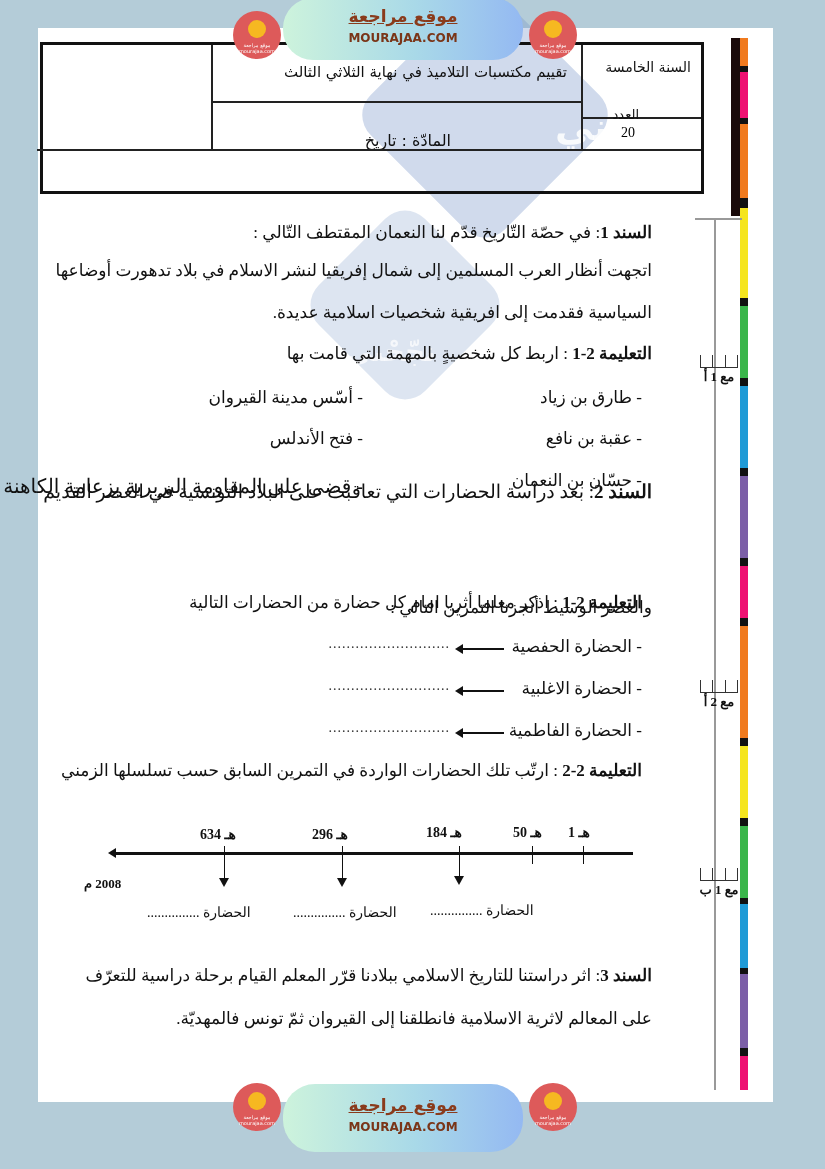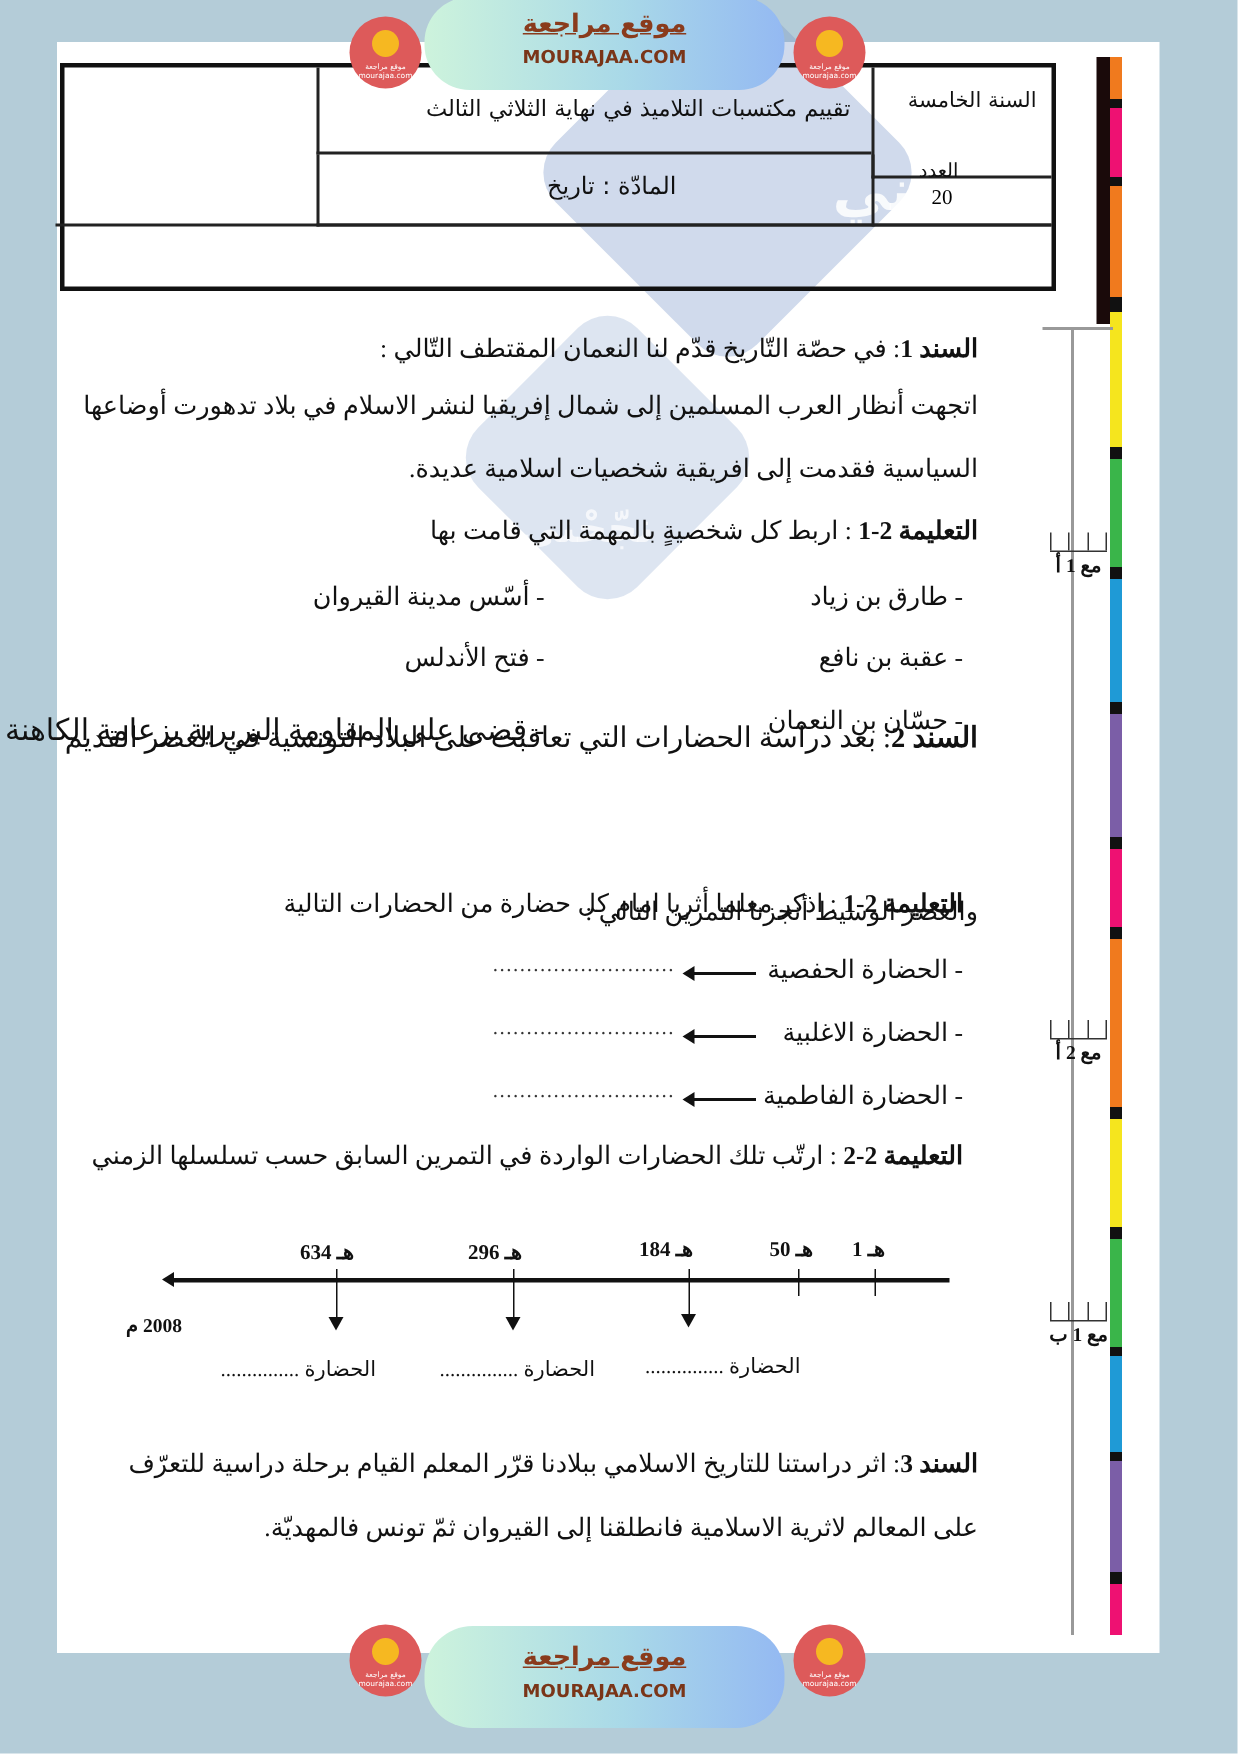--- a/index.html
+++ b/index.html
@@ -87,21 +87,21 @@
     <div class="hdr-text" style="position:absolute; right:10px; top:14px; font-size:14px;">السنة الخامسة</div>
   </div>
   <div class="cell" style="right:120px; top:0; width:370px; height:58px; border-width:0 0 2px 2px;">
     <div class="hdr-text" style="position:absolute; right:14px; top:18px; font-size:15px;">تقييم مكتسبات التلاميذ في نهاية الثلاثي الثالث</div>
   </div>
   <div class="cell" style="right:0; top:58px; width:120px; height:48px; border-width:0 0 2px 2px;">
     <div class="hdr-text" style="position:absolute; right:62px; top:4px; font-size:13px;">العدد</div>
     <div style="position:absolute; right:66px; top:22px; font-size:14px; font-family:'Liberation Serif',serif;">20</div>
   </div>
   <div class="cell" style="right:120px; top:58px; width:370px; height:48px; border-width:0 0 2px 2px;">
-    <div class="hdr-text" style="position:absolute; right:130px; top:11px; font-size:16px;">المادّة : تاريخ</div>
+    <div class="hdr-text" style="position:absolute; right:130px; top:28px; font-size:16px;">المادّة : تاريخ</div>
   </div>
   <div class="cell" style="right:0; top:58px; width:664px; height:48px; border-width:0 0 2px 0;"></div>
 </div>
 
 <div class="marg-line"></div>
 <div class="marg-top"></div>
 
 <div class="score" style="left:697px; top:353px;">
   <div class="ticks">
       <span style="left:0"></span>

